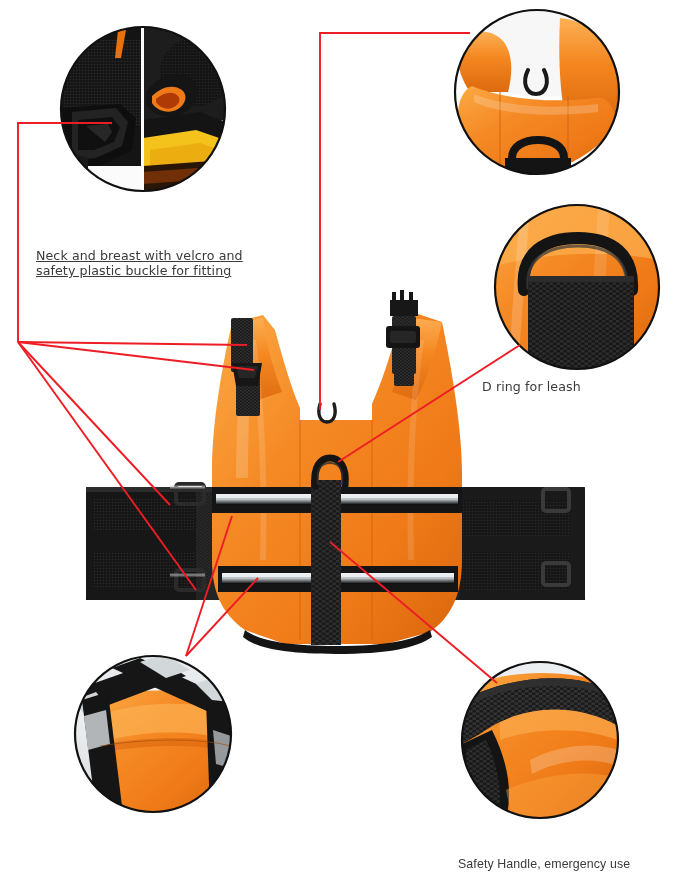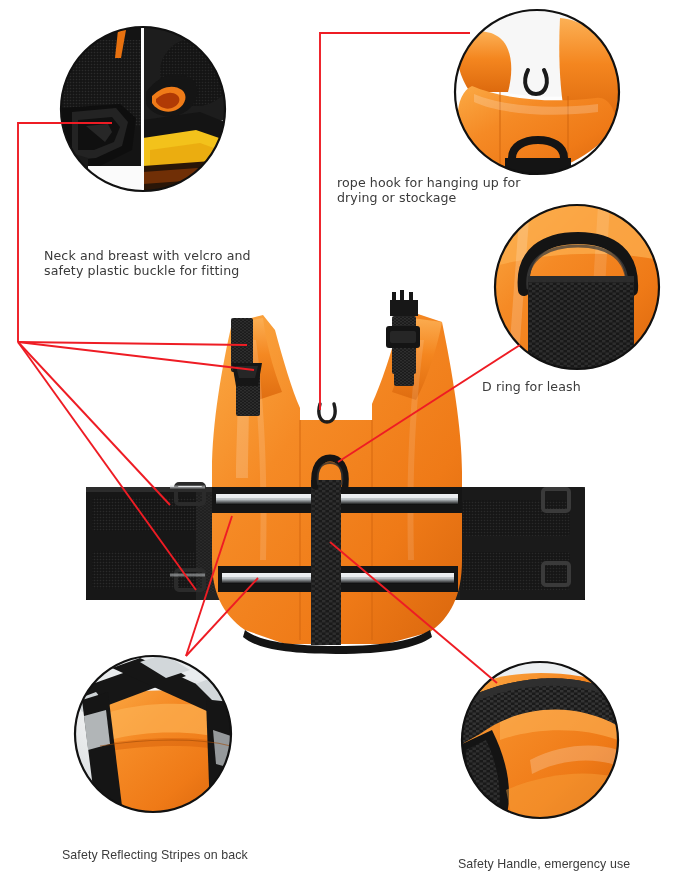--- a/index.html
+++ b/index.html
@@ -3,21 +3,21 @@
 <meta charset="utf-8">
 <style>
   html,body{margin:0;padding:0;background:#fff;}
   body{width:680px;height:882px;position:relative;overflow:hidden;
        font-family:"Liberation Sans",sans-serif;}
   #stage{position:absolute;inset:0;width:680px;height:882px;}
   .svglayer{position:absolute;left:0;top:0;width:680px;height:882px;}
   .lbl{position:absolute;color:#3b3b3b;white-space:pre;line-height:1.22;}
   .lbl.humanist{font-family:"DejaVu Sans",sans-serif;font-size:12.6px;letter-spacing:.1px;}
   .lbl.grotesk{font-family:"Liberation Sans",sans-serif;font-size:12.4px;letter-spacing:.1px;}
-  .lbl-neck{left:44px;top:248px;}
+  .lbl-neck{left:36px;top:248px;text-decoration:underline;}
   .lbl-rope{left:337px;top:175px;}
   .lbl-dring{left:482px;top:379px;}
   .lbl-stripes{left:62px;top:848px;}
   .lbl-handle{left:458px;top:857px;}
 </style>
 </head>
 <body>
 
 <div id="stage">
 
@@ -335,22 +335,19 @@
       <path d="M186 656 L232 516"></path>
       <path d="M186 656 L258 578"></path>
 
       <path d="M497 683 L330 542"></path>
     </g>
   </svg>
 
   <div class="lbl humanist lbl-neck">Neck and breast with velcro and
 safety plastic buckle for fitting</div>
 
-  <div class="lbl humanist lbl-rope">rope hook for hanging up for
-drying or stockage</div>
 
   <div class="lbl humanist lbl-dring">D ring for leash</div>
 
-  <div class="lbl grotesk lbl-stripes">Safety Reflecting Stripes on back</div>
 
   <div class="lbl grotesk lbl-handle">Safety Handle, emergency use</div>
 
 </div>
 
 </body></html>

